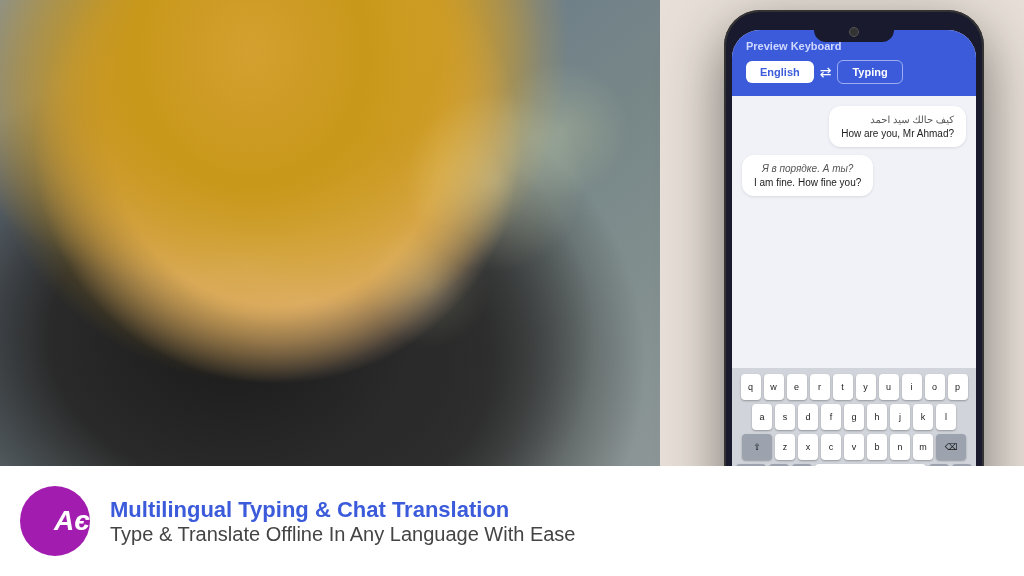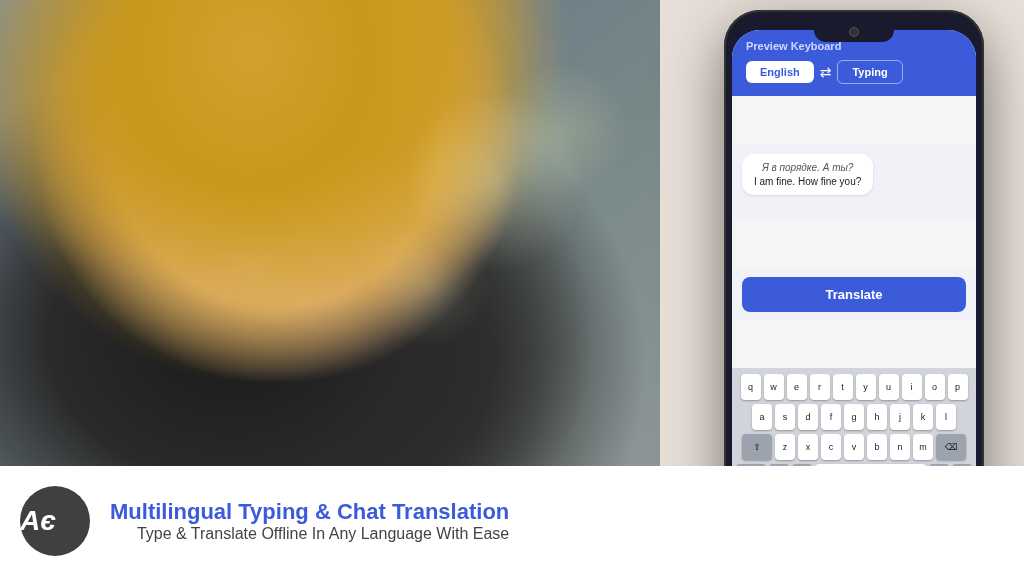--- a/index.html
+++ b/index.html
@@ -21,49 +21,48 @@
       background: #ffffff;
       display: flex;
       align-items: center;
       padding: 0 20px 0 20px;
       gap: 20px;
     }
 
     .app-icon {
       width: 70px;
       height: 70px;
-      background: #404040;
+      background: #a21caf;
       border-radius: 50%;
       display: flex;
       align-items: center;
-      justify-content: flex-start;
+      justify-content: flex-end;
       flex-shrink: 0;
     }
 
     .app-icon-text {
       font-size: 28px;
       font-weight: bold;
       color: white;
       font-style: italic;
     }
 
     .bottom-text-area {
       display: flex;
       flex-direction: column;
-      text-align: right;
     }
 
     .main-tagline {
       font-size: 22px;
       font-weight: 700;
       color: #3b5bdb;
     }
 
     .sub-tagline {
-      font-size: 16px;
+      font-size: 20px;
       color: #444;
       font-weight: 400;
     }
 
     
     .phone-mockup {
       position: absolute;
       top: 10px;
       right: 40px;
       width: 260px;
@@ -101,21 +100,20 @@
     }
 
     .phone-screen {
       flex: 1;
       background: #f5f5f5;
       border-radius: 28px;
       overflow: hidden;
       display: flex;
       flex-direction: column;
       margin-top: 8px;
-      gap: 48px;
     }
 
     
     .app-header {
       background: #3b5bdb;
       padding: 10px 14px 12px;
       color: white;
     }
 
     .app-header-title {
@@ -355,29 +353,30 @@
     <div class="app-header">
       <div class="app-header-title">Preview Keyboard</div>
       <div class="lang-switcher">
         <div class="lang-btn lang-btn-active">English</div>
         <div class="swap-icon">⇄</div>
         <div class="lang-btn lang-btn-inactive">Typing</div>
       </div>
     </div>
 
     <div class="chat-area">
+      <div class="chat-bubble chat-bubble-right">
+        <div class="bubble-arabic">كيف حالك سيد احمد</div>
+        <div class="bubble-english">How are you, Mr Ahmad?</div>
+      </div>
       <div class="chat-bubble chat-bubble-left">
         <div class="bubble-russian">Я в порядке. А ты?</div>
         <div class="bubble-english">I am fine. How fine you?</div>
       </div>
     </div>
 
-    <div class="translate-btn-area">
-      <button class="translate-btn">Translate</button>
-    </div>
 
     <div class="keyboard-area">
       <div class="keyboard-row">
         <div class="key">q</div>
         <div class="key">w</div>
         <div class="key">e</div>
         <div class="key">r</div>
         <div class="key">t</div>
         <div class="key">y</div>
         <div class="key">u</div>

